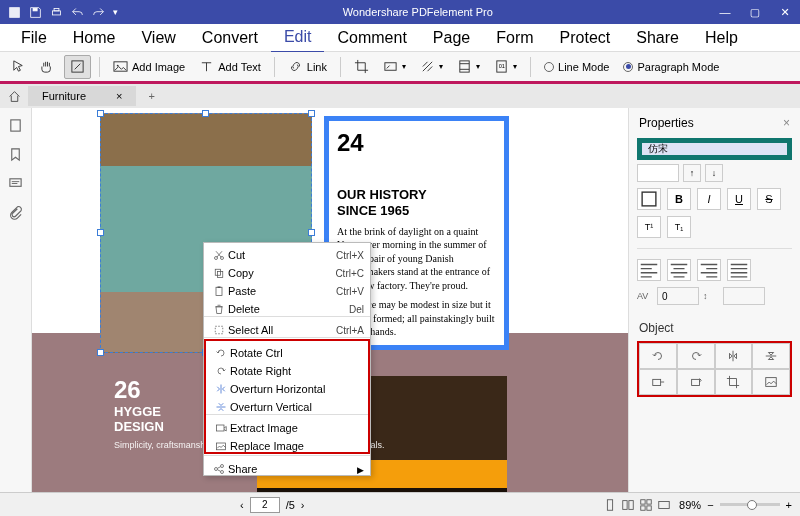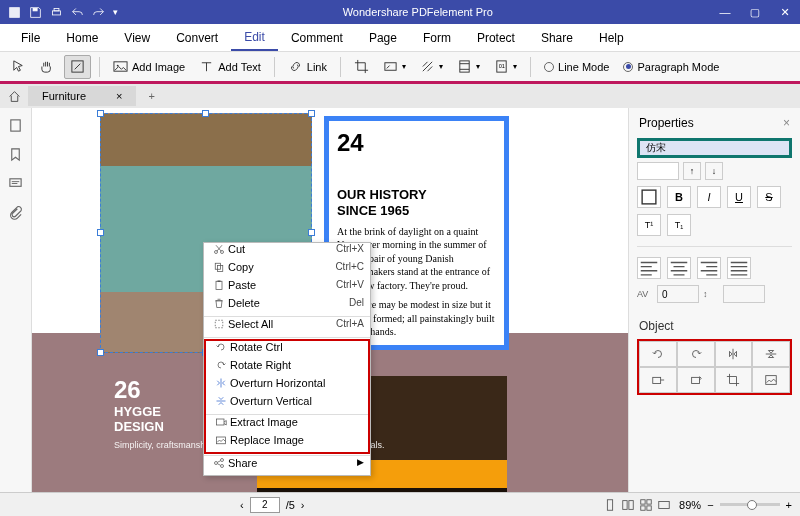--- a/index.html
+++ b/index.html
@@ -7,21 +7,21 @@
 
 
 .titlebar { height: 24px; background: #3b4ba8; color: #fff; display: flex; align-items: center; font-size: 11px; }
 .titlebar .left-icons { display: flex; gap: 8px; padding: 0 8px; align-items: center; }
 .titlebar .left-icons svg { width: 13px; height: 13px; fill: #fff; stroke: #fff; }
 .titlebar .title { flex: 1; text-align: center; }
 .titlebar .win-controls { display: flex; }
 .titlebar .win-controls div { width: 30px; height: 24px; display: flex; align-items: center; justify-content: center; }
 
 
-.menubar { height: 28px; background: #fff; display: flex; align-items: center; padding: 0 8px; font-size: 12px; border-bottom: 1px solid #ddd; }
+.menubar { height: 28px; background: #fff; display: flex; align-items: center; padding: 0 8px; font-size: 16px; border-bottom: 1px solid #ddd; }
 .menubar span { padding: 5px 13px; cursor: pointer; }
 .menubar .active { color: #3b4ba8; border-bottom: 2px solid #3b4ba8; }
 
 
 .toolbar { height: 32px; background: #f7f7f7; display: flex; align-items: center; padding: 0 6px; font-size: 11px; gap: 4px; border-bottom: 3px solid #be185d; }
 .toolbar .tb-btn { height: 24px; display: flex; align-items: center; padding: 0 5px; gap: 4px; }
 .toolbar .tb-btn.sel { background: #e0e0e0; border: 1px solid #aaa; border-radius: 2px; }
 .toolbar .sep { width: 1px; height: 20px; background: #ccc; margin: 0 4px; }
 .toolbar svg { width: 15px; height: 15px; }
 .radio { width: 10px; height: 10px; border: 1px solid #666; border-radius: 50%; display: inline-flex; align-items: center; justify-content: center; }
@@ -54,34 +54,34 @@
 
 .lower-band { position: absolute; left: 0; right: 0; top: 225px; bottom: 0; background: #9c7b7e; }
 .lower-text { position: absolute; left: 82px; top: 268px; color: #fff; }
 .lower-text .n { font-size: 24px; font-weight: 900; }
 .lower-text .t { font-size: 13px; font-weight: 900; }
 .lower-text .p { font-size: 9px; margin-top: 6px; opacity: .9; }
 .lower-img { position: absolute; left: 225px; top: 268px; width: 250px; height: 140px; background: linear-gradient(#3a2818 0 60%, #f59e0b 60% 80%, #1a1008 80%); }
 
 
 .ctx { position: absolute; left: 171px; top: 134px; width: 168px; background: #fff; border: 1px solid #bbb; box-shadow: 2px 2px 6px rgba(0,0,0,.2); font-size: 11px; z-index: 50; }
-.ctx .row { display: flex; align-items: flex-start; height: 18px; padding: 0 6px; }
+.ctx .row { display: flex; align-items: flex-end; height: 18px; padding: 0 6px; }
 .ctx .row .ic { width: 18px; display: flex; justify-content: center; }
 .ctx .row .ic svg { width: 12px; height: 12px; }
 .ctx .row .lbl { flex: 1; }
 .ctx .row .sc { color: #444; font-size: 10px; }
 .ctx .sep { height: 1px; background: #ddd; margin: 1px 0; }
 .ctx .grp1 { border: 2px solid #c00; }
 .ctx .arr { font-size: 9px; }
 
 
 .props { width: 172px; background: #f7f7f7; border-left: 1px solid #ddd; font-size: 11px; padding: 4px 0; }
 .props .ph { display: flex; justify-content: space-between; padding: 4px 10px 6px; font-size: 12px; }
 .props .close { color: #888; }
-.props .drop { margin: 2px 8px; height: 20px; background: #dde4f5; border: 3px solid #0f766e; padding: 6px 6px; font-size: 10px; display: flex; align-items: center; }
+.props .drop { margin: 2px 8px; height: 20px; background: #dde4f5; border: 5px solid #0f766e; padding: 6px 6px; font-size: 10px; display: flex; align-items: center; }
 .props .size-row { display: flex; gap: 4px; margin: 4px 8px; align-items: center; }
 .props .size-row .sbox { width: 42px; height: 18px; border: 1px solid #ccc; background: #fff; }
 .props .size-row .arb { width: 18px; height: 18px; border: 1px solid #ccc; display: flex; align-items: center; justify-content: center; font-size: 9px; }
 .props .btn-row { display: flex; gap: 6px; margin: 6px 8px; }
 .props .btn-row .b { width: 24px; height: 22px; border: 1px solid #ccc; background: #fff; display: flex; align-items: center; justify-content: center; font-size: 11px; }
 .props .num-row { display: flex; gap: 4px; margin: 4px 8px; align-items: center; }
 .props .num-row .lab { width: 16px; font-size: 9px; color: #666; }
 .props .num-row .ni { width: 42px; height: 18px; border: 1px solid #ccc; padding: 0 4px; font-size: 10px; display: flex; align-items: center; }
 .props .obj-hdr { margin: 16px 10px 6px; font-size: 12px; color: #333; }
 .props .obj-grid { margin: 2px 8px; display: grid; grid-template-columns: repeat(4, 1fr); border: 2px solid #c00; }

